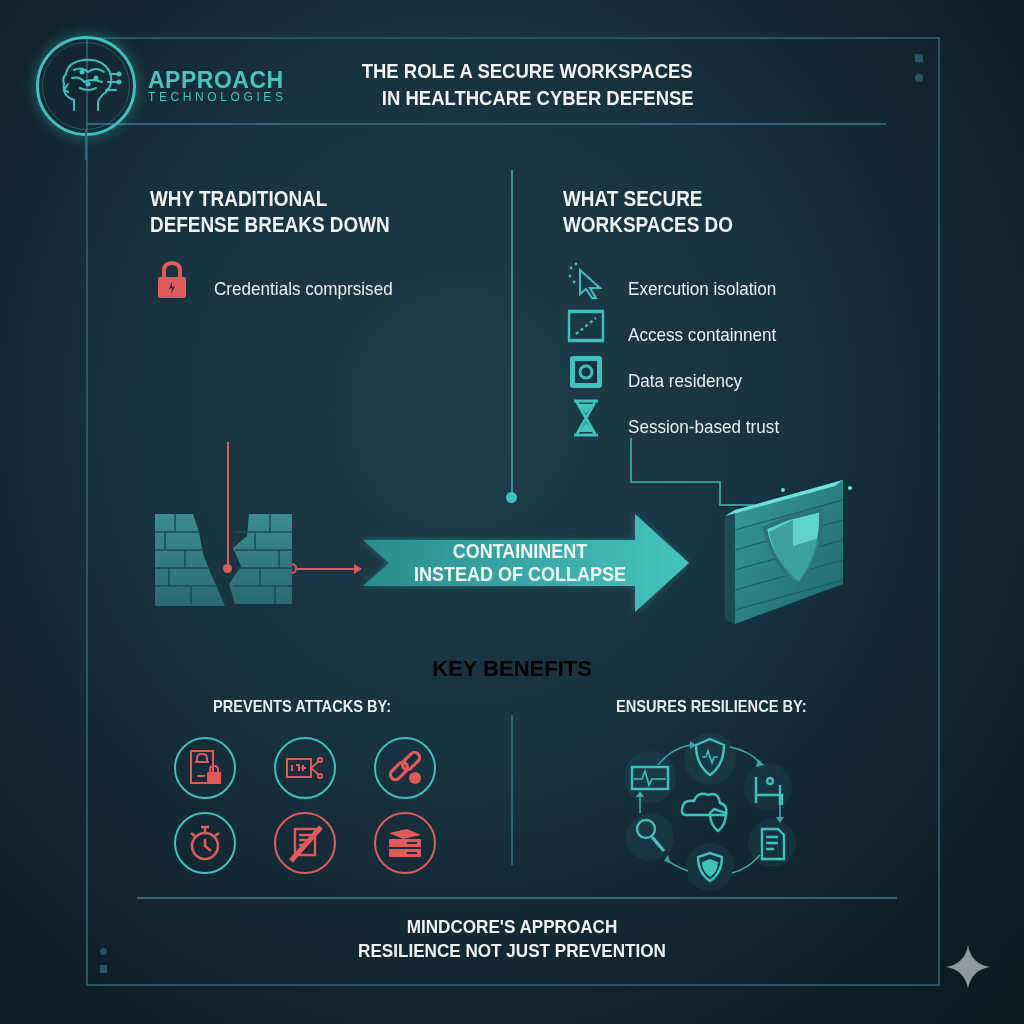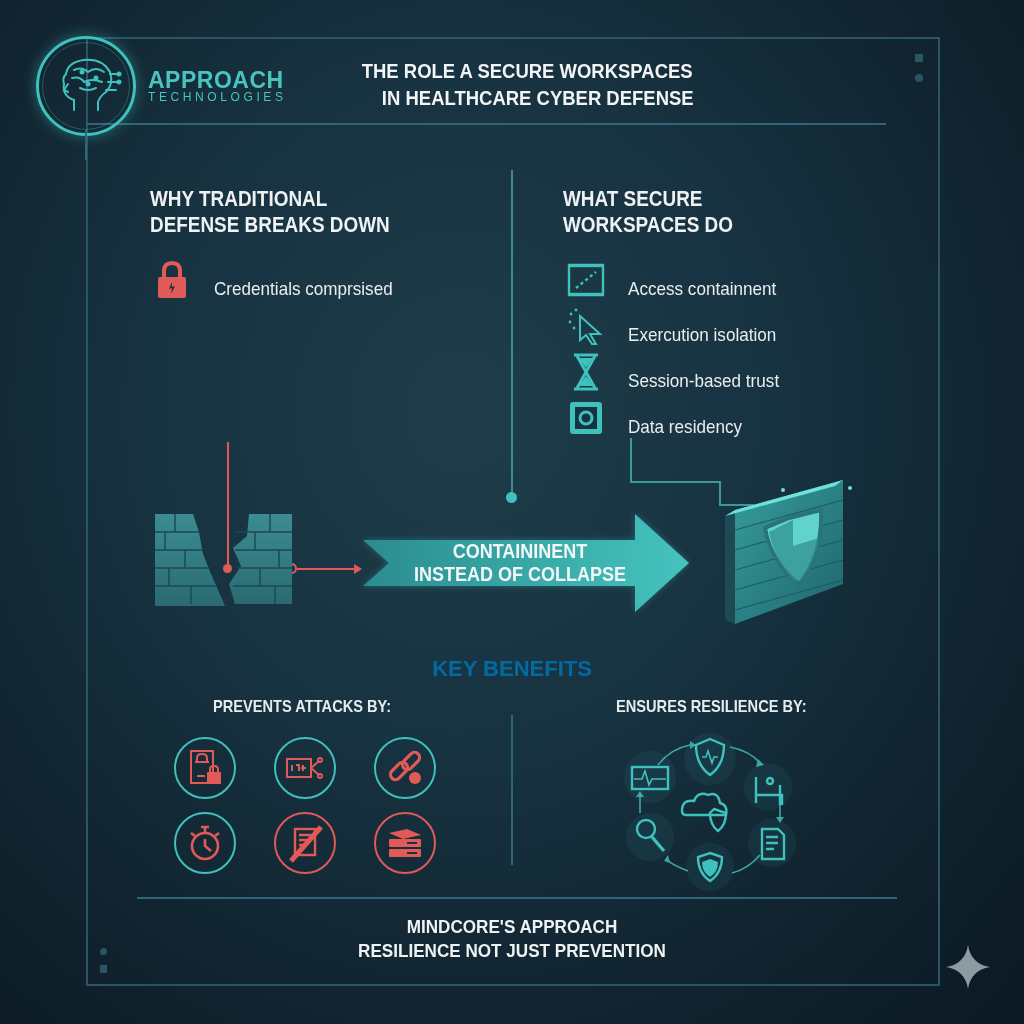--- a/index.html
+++ b/index.html
@@ -51,21 +51,21 @@
   .list-item .ic { width: 40px; height: 40px; display: flex; align-items: center; justify-content: center; margin-right: 22px; }
   .list-item .lbl { font-size: 19px; color: #e9eef0; transform: scaleX(0.9); transform-origin: left center; white-space: nowrap; }
   .arrow-text {
     left: 400px; top: 540px; width: 240px; text-align: center;
     font-size: 20px; font-weight: bold; line-height: 23px; color: #f4f8f8;
     transform: scaleX(0.9);
   }
   .arrow-text span { display: block; }
   .kb {
     left: 400px; top: 656px; width: 224px; text-align: center;
-    font-size: 22px; font-weight: bold; color: #0369a1;
+    font-size: 22px; font-weight: bold; color: #000000;
   }
   .sub-head {
     font-size: 17px; font-weight: bold; color: #e6ecee; white-space: nowrap;
     transform: scaleX(0.86); transform-origin: left top;
   }
   .circ {
     width: 62px; height: 62px; border-radius: 50%;
     border: 2px solid #3fc1bd; display: flex; align-items: center; justify-content: center;
   }
   .circ.red { border-color: #e05a58; }
@@ -134,68 +134,68 @@
   </div>
 </div>
 
 <div class="abs section-head" style="left:563px;top:186px;">
   <div>WHAT SECURE</div>
   <div>WORKSPACES DO</div>
 </div>
 <div class="abs" style="left:566px;top:254px;">
   <div class="list-item">
     <span class="ic">
-      <svg width="40" height="36" viewBox="0 0 40 36">
-          <g fill="none" stroke="#3fc1bd" stroke-width="2.4">
-            <rect x="3" y="4" width="34" height="28"></rect>
-            <path d="M2 3 H38 M2 33 H38"></path>
-            <path d="M10 26 L30 10" stroke-dasharray="3 3"></path>
-          </g>
-        </svg>
-    </span>
-    <span class="lbl">Access containnent</span>
-  </div>
-  <div class="list-item">
-    <span class="ic">
       <svg width="40" height="40" viewBox="0 0 40 40">
           <g fill="none" stroke="#3fc1bd" stroke-width="2">
             <path d="M14 10 L34 28 L24 28 L30 38 L26 38 L20 29 L14 34 Z"></path>
           </g>
           <g fill="#3fc1bd">
             <circle cx="5" cy="8" r="1.4"></circle>
             <circle cx="10" cy="4" r="1.4"></circle>
             <circle cx="4" cy="16" r="1.4"></circle>
             <circle cx="8" cy="22" r="1.4"></circle>
           </g>
         </svg>
     </span>
     <span class="lbl">Exercution isolation</span>
   </div>
   <div class="list-item">
     <span class="ic">
+      <svg width="40" height="36" viewBox="0 0 40 36">
+          <g fill="none" stroke="#3fc1bd" stroke-width="2.4">
+            <rect x="3" y="4" width="34" height="28"></rect>
+            <path d="M2 3 H38 M2 33 H38"></path>
+            <path d="M10 26 L30 10" stroke-dasharray="3 3"></path>
+          </g>
+        </svg>
+    </span>
+    <span class="lbl">Access containnent</span>
+  </div>
+  <div class="list-item">
+    <span class="ic">
+      <svg width="36" height="36" viewBox="0 0 36 36">
+          <rect x="2" y="2" width="32" height="32" rx="3" fill="#3fc1bd"></rect>
+          <rect x="7" y="7" width="22" height="22" fill="#173240"></rect>
+          <circle cx="18" cy="18" r="6" fill="none" stroke="#3fc1bd" stroke-width="3"></circle>
+        </svg>
+    </span>
+    <span class="lbl">Data residency</span>
+  </div>
+  <div class="list-item">
+    <span class="ic">
       <svg width="32" height="40" viewBox="0 0 32 40">
           <g fill="none" stroke="#3fc1bd" stroke-width="3">
             <path d="M4 3 H28 M4 37 H28"></path>
             <path d="M7 4 L25 36 M25 4 L7 36"></path>
           </g>
           <path d="M9 34 L16 24 L23 34 Z" fill="#3fc1bd"></path>
           <path d="M9 6 L23 6 L16 16 Z" fill="#3fc1bd"></path>
         </svg>
     </span>
     <span class="lbl">Session-based trust</span>
-  </div>
-  <div class="list-item">
-    <span class="ic">
-      <svg width="36" height="36" viewBox="0 0 36 36">
-          <rect x="2" y="2" width="32" height="32" rx="3" fill="#3fc1bd"></rect>
-          <rect x="7" y="7" width="22" height="22" fill="#173240"></rect>
-          <circle cx="18" cy="18" r="6" fill="none" stroke="#3fc1bd" stroke-width="3"></circle>
-        </svg>
-    </span>
-    <span class="lbl">Data residency</span>
   </div>
 </div>
 
 <div class="abs" style="left:227px;top:442px;width:2px;height:128px;background:#e05a58;"></div>
 <div class="abs" style="left:223px;top:564px;width:9px;height:9px;border-radius:50%;background:#e05a58;"></div>
 <div class="abs" style="left:286px;top:563px;width:11px;height:11px;border-radius:50%;border:2px solid #e05a58;"></div>
 <div class="abs" style="left:297px;top:568px;width:60px;height:2px;background:#e05a58;"></div>
 <div class="abs" style="left:354px;top:564px;width:0;height:0;border-left:8px solid #e05a58;border-top:5px solid transparent;border-bottom:5px solid transparent;"></div>
 
 <svg class="abs" style="left:620px;top:430px;" width="140" height="80" viewBox="0 0 140 80">

